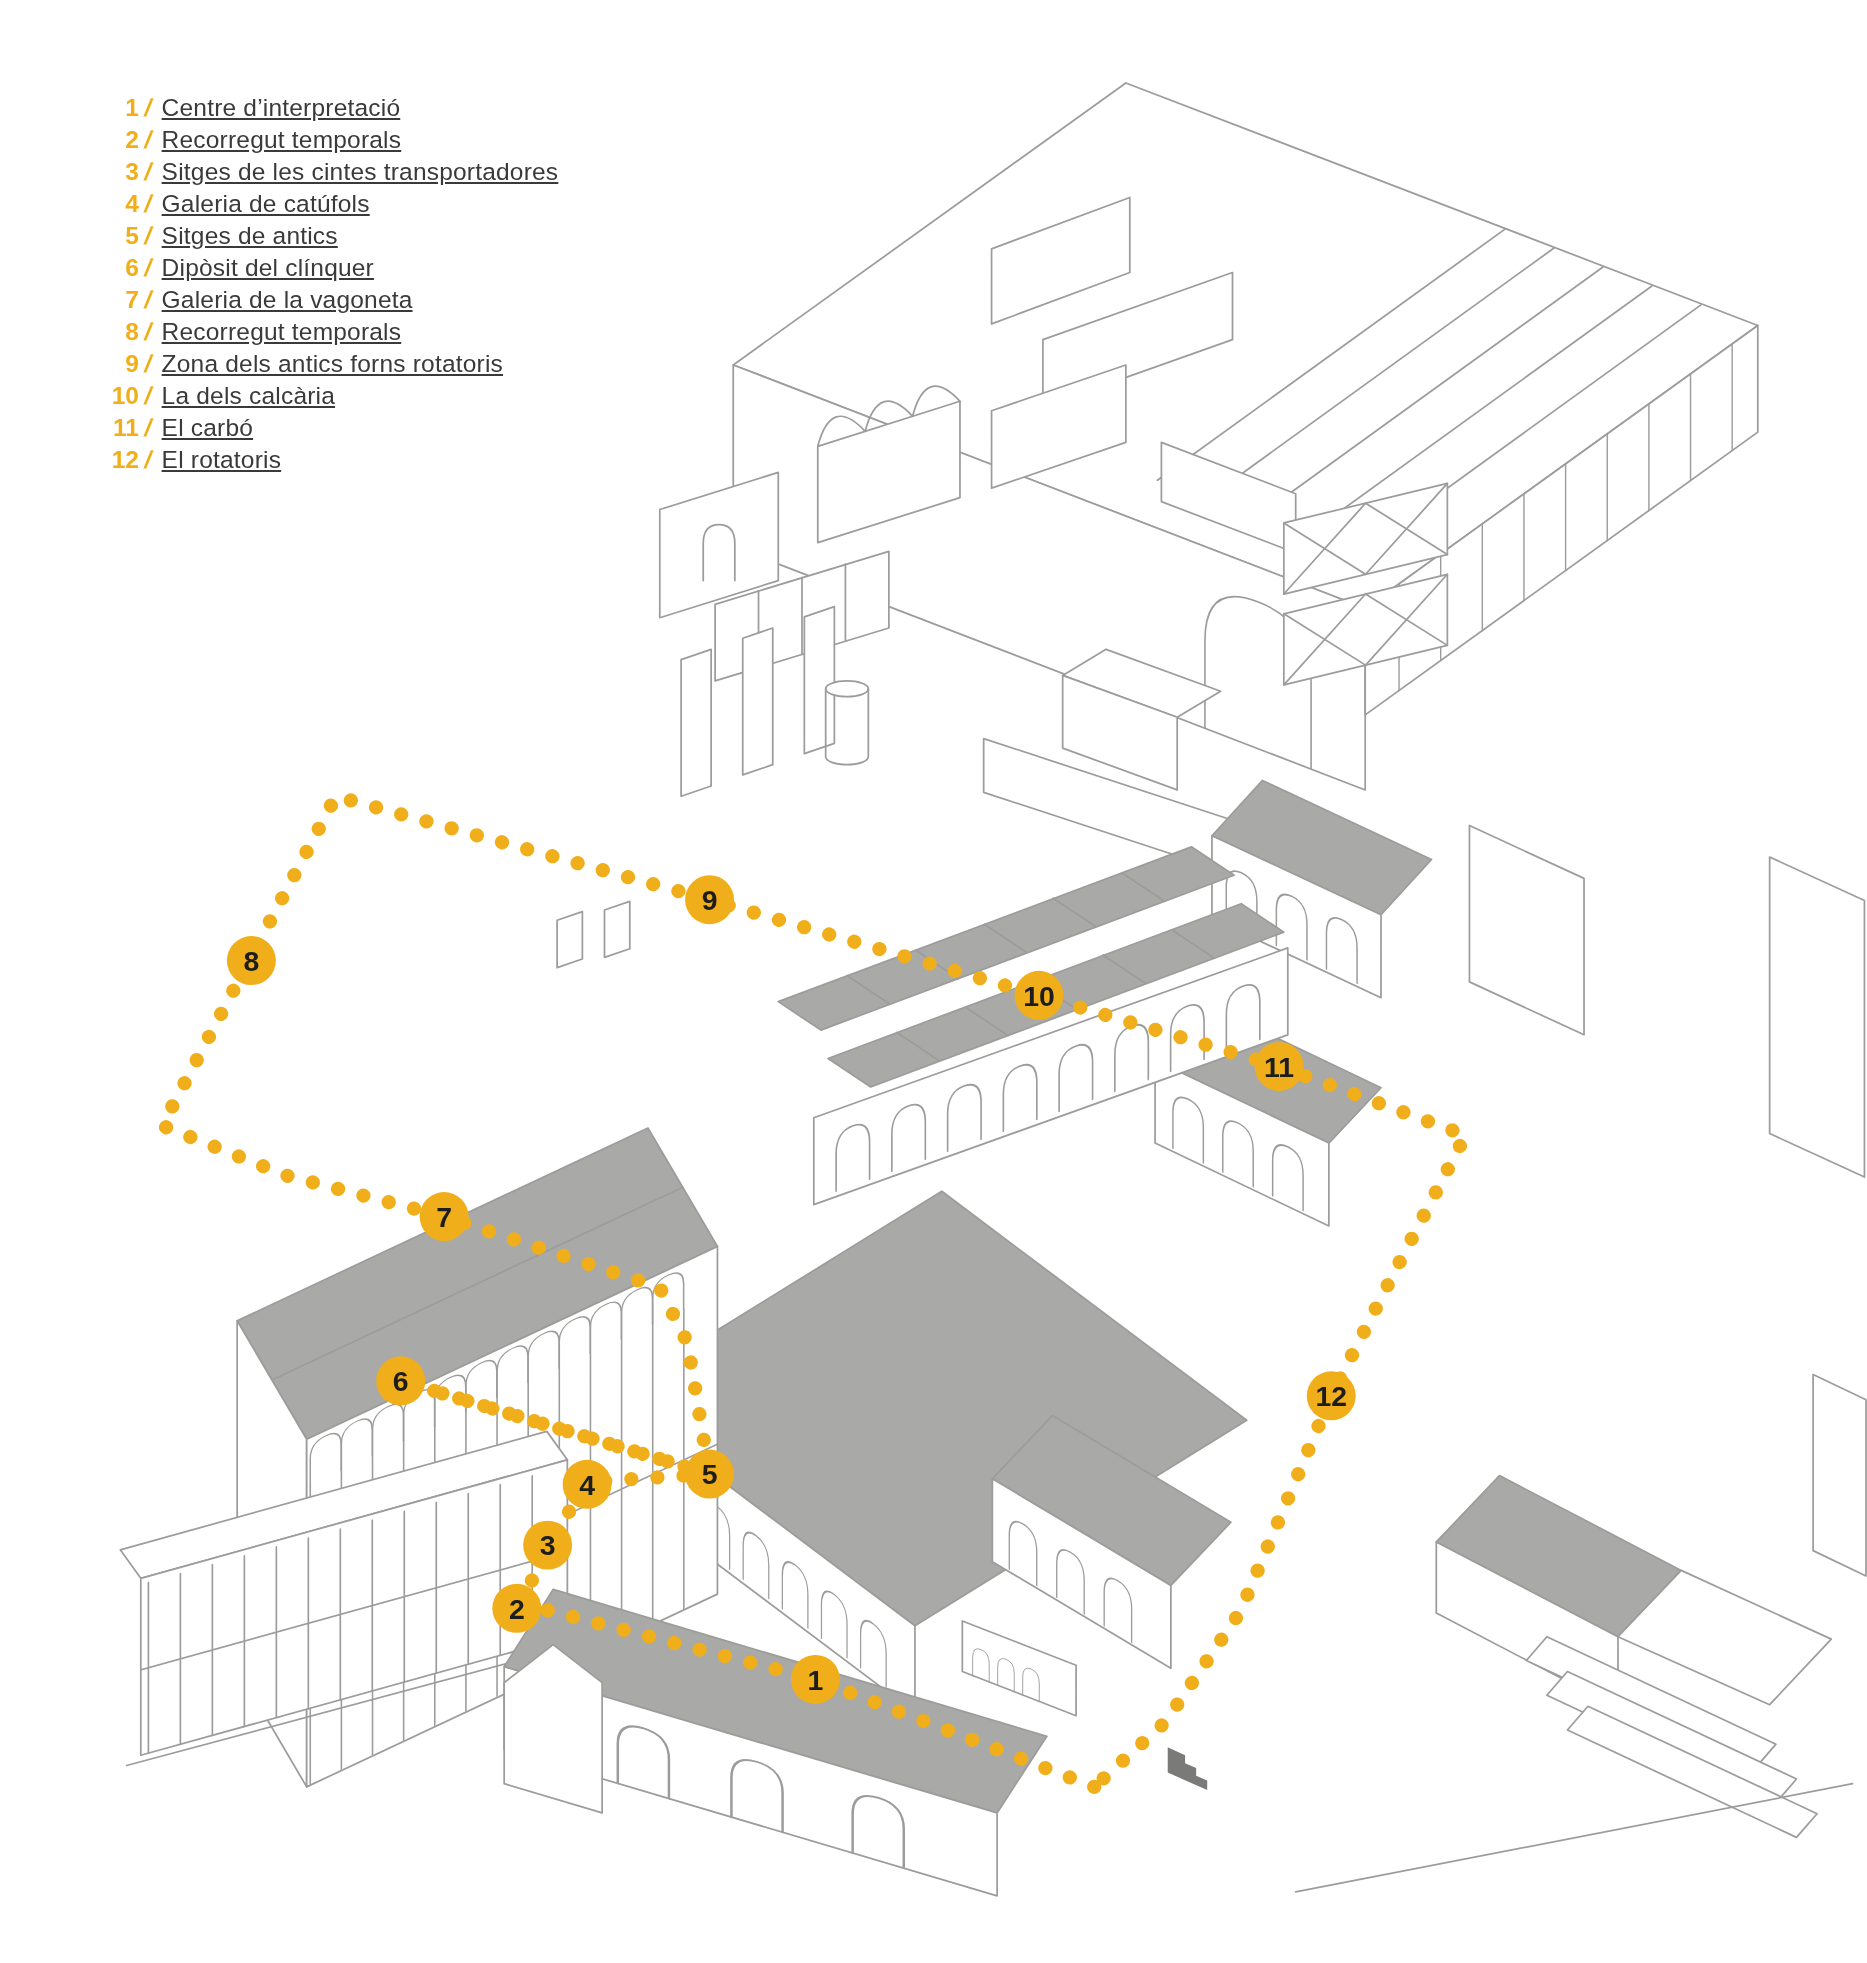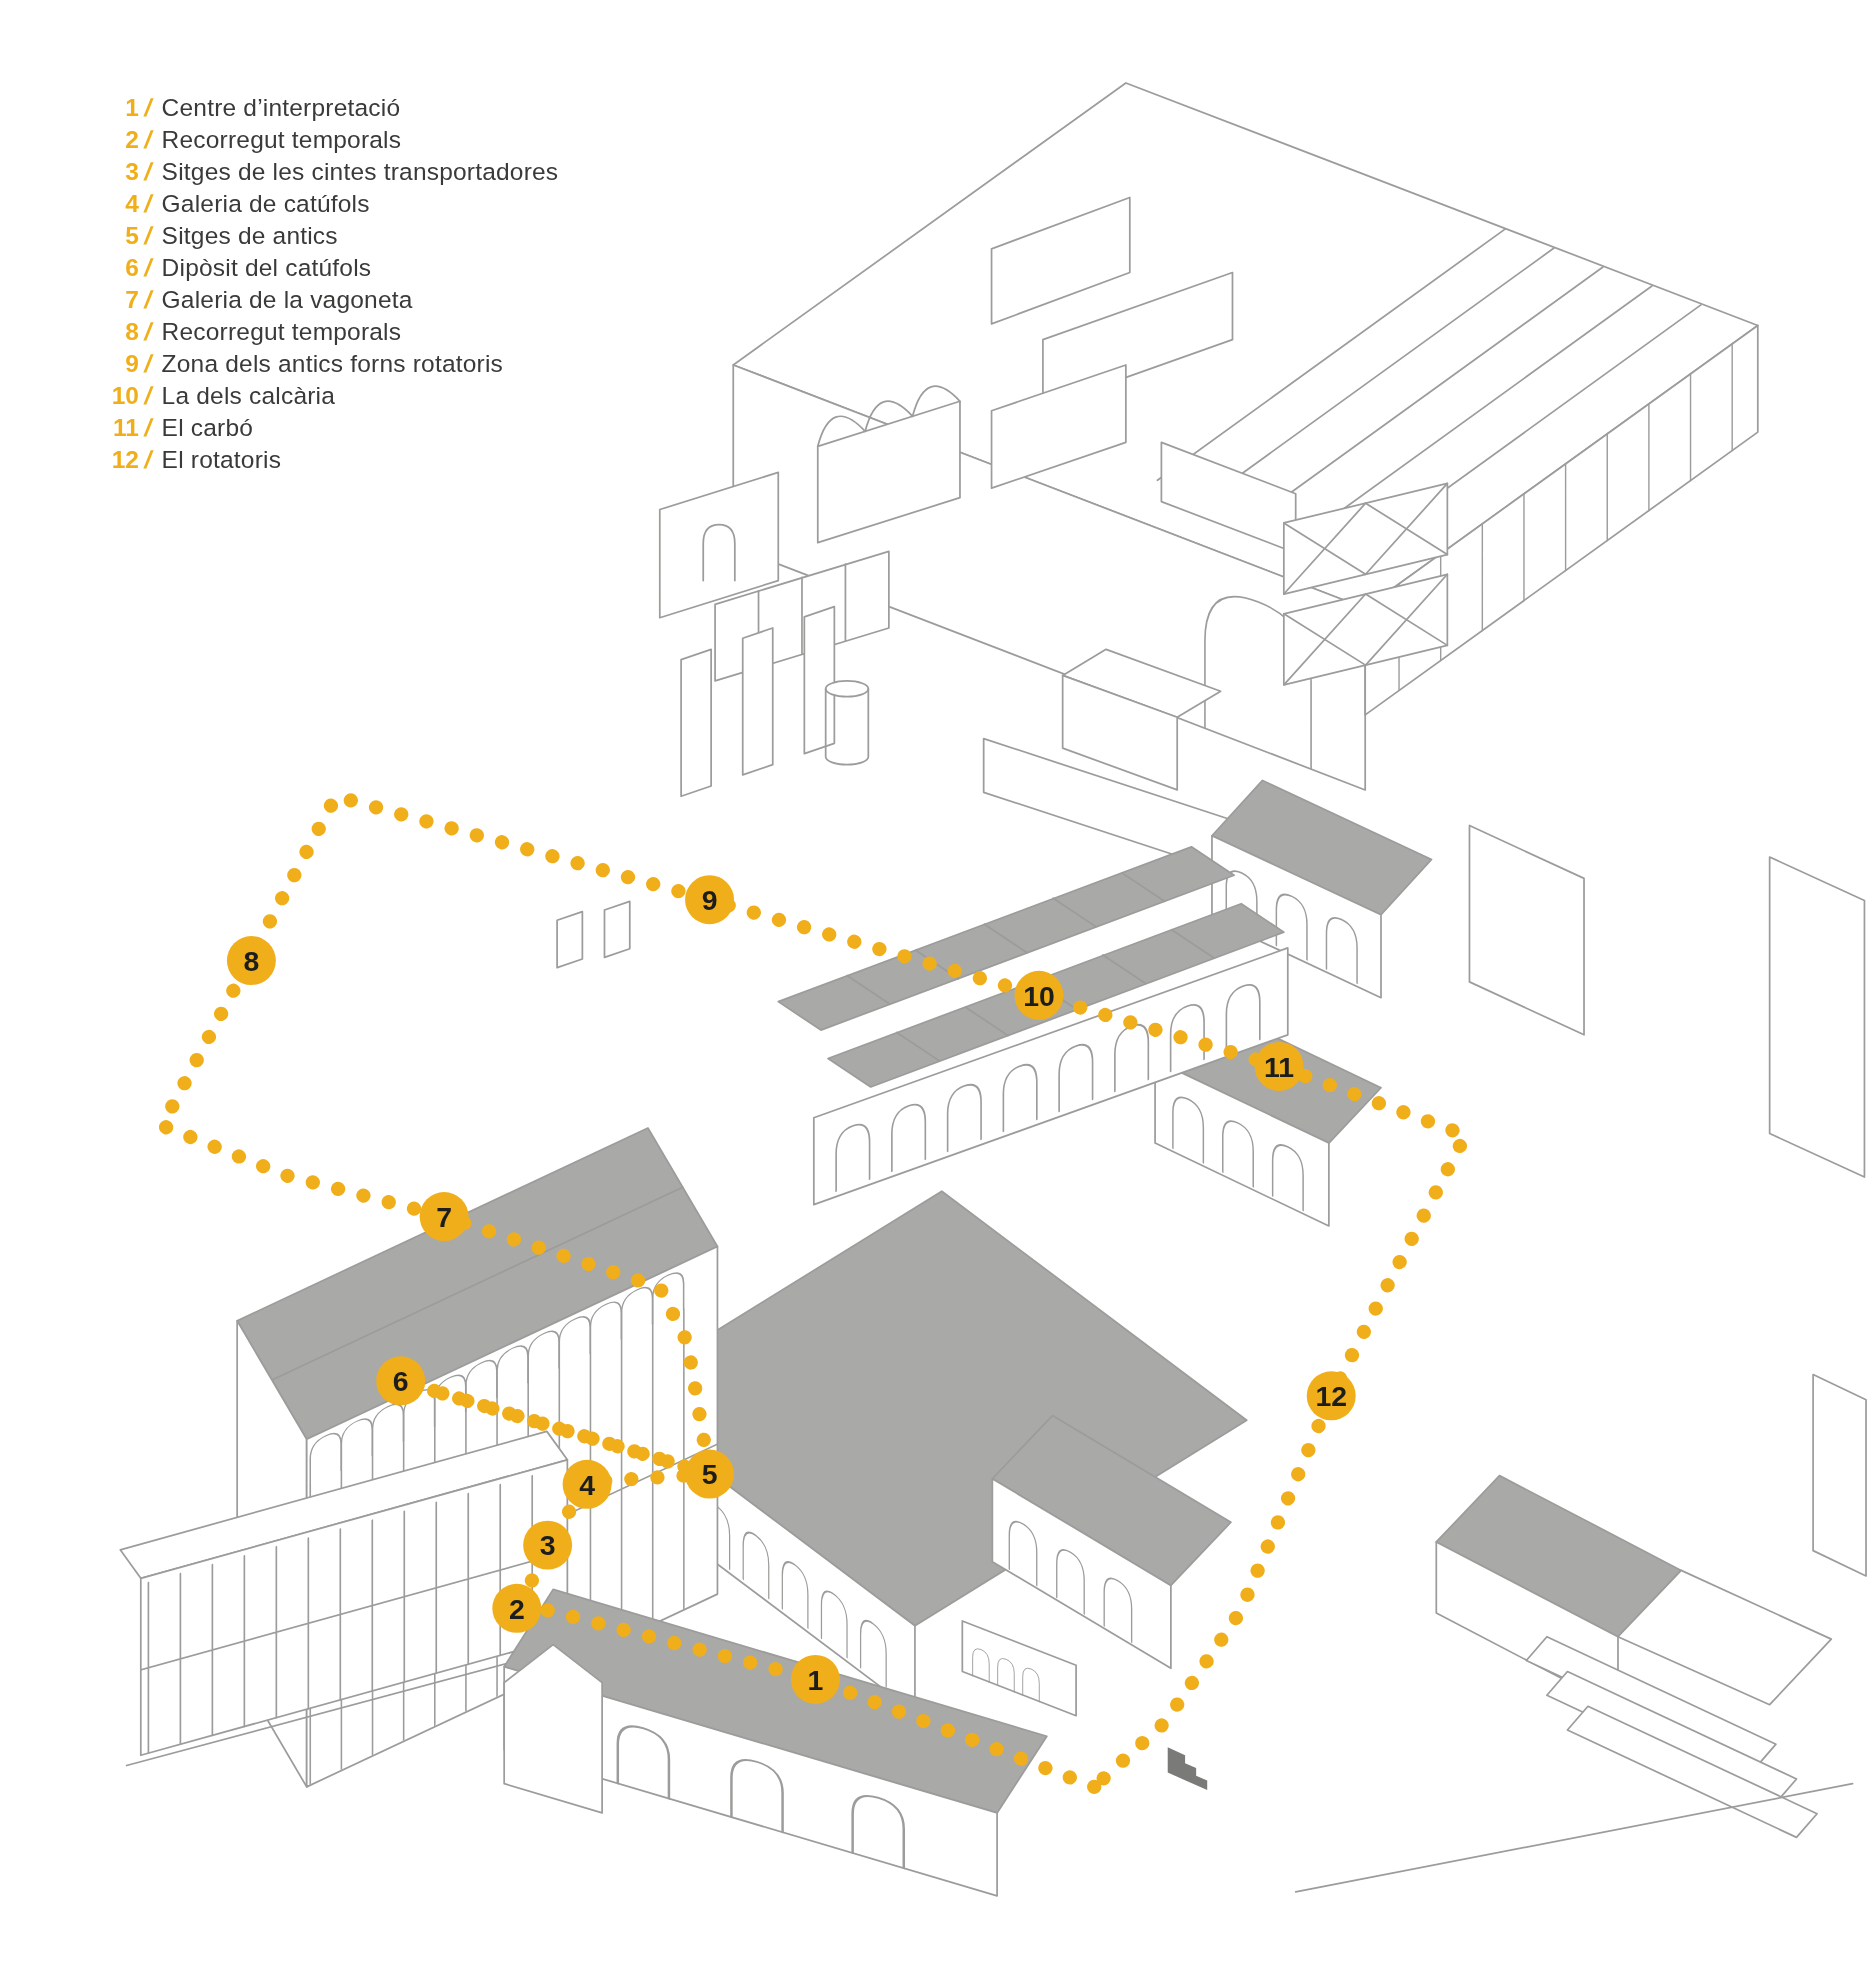--- a/index.html
+++ b/index.html
@@ -40,21 +40,21 @@
   .legend-num{
     width:66px;text-align:right;
     font-weight:700;color:var(--accent);
   }
   .legend-slash{
     font-weight:700;color:var(--accent);
     margin:0 9.5px 0 6.3px;
     transform:skewX(-12deg);display:inline-block;
   }
   .legend-label{
-    color:var(--text-dark);font-weight:400;letter-spacing:0.2px;
+    color:var(--text-dark);font-weight:400;letter-spacing:0.2px;text-decoration:underline;
   }
 </style>
 </head>
 <body>
 
 <div id="stage">
 
   <svg id="map-svg" viewBox="0 0 2363 2485">
     <defs>
       <path id="arch1" class="nf" d="M0,85 L0,38 Q0,10 22.5,10 Q45,10 45,38 L45,85"></path>
@@ -301,21 +301,21 @@
       <span class="legend-label">Galeria de catúfols</span>
     </div>
     <div class="legend-row">
       <span class="legend-num">5</span>
       <span class="legend-slash">/</span>
       <span class="legend-label">Sitges de antics</span>
     </div>
     <div class="legend-row">
       <span class="legend-num">6</span>
       <span class="legend-slash">/</span>
-      <span class="legend-label">Dipòsit del catúfols</span>
+      <span class="legend-label">Dipòsit del clínquer</span>
     </div>
     <div class="legend-row">
       <span class="legend-num">7</span>
       <span class="legend-slash">/</span>
       <span class="legend-label">Galeria de la vagoneta</span>
     </div>
     <div class="legend-row">
       <span class="legend-num">8</span>
       <span class="legend-slash">/</span>
       <span class="legend-label">Recorregut temporals</span>

